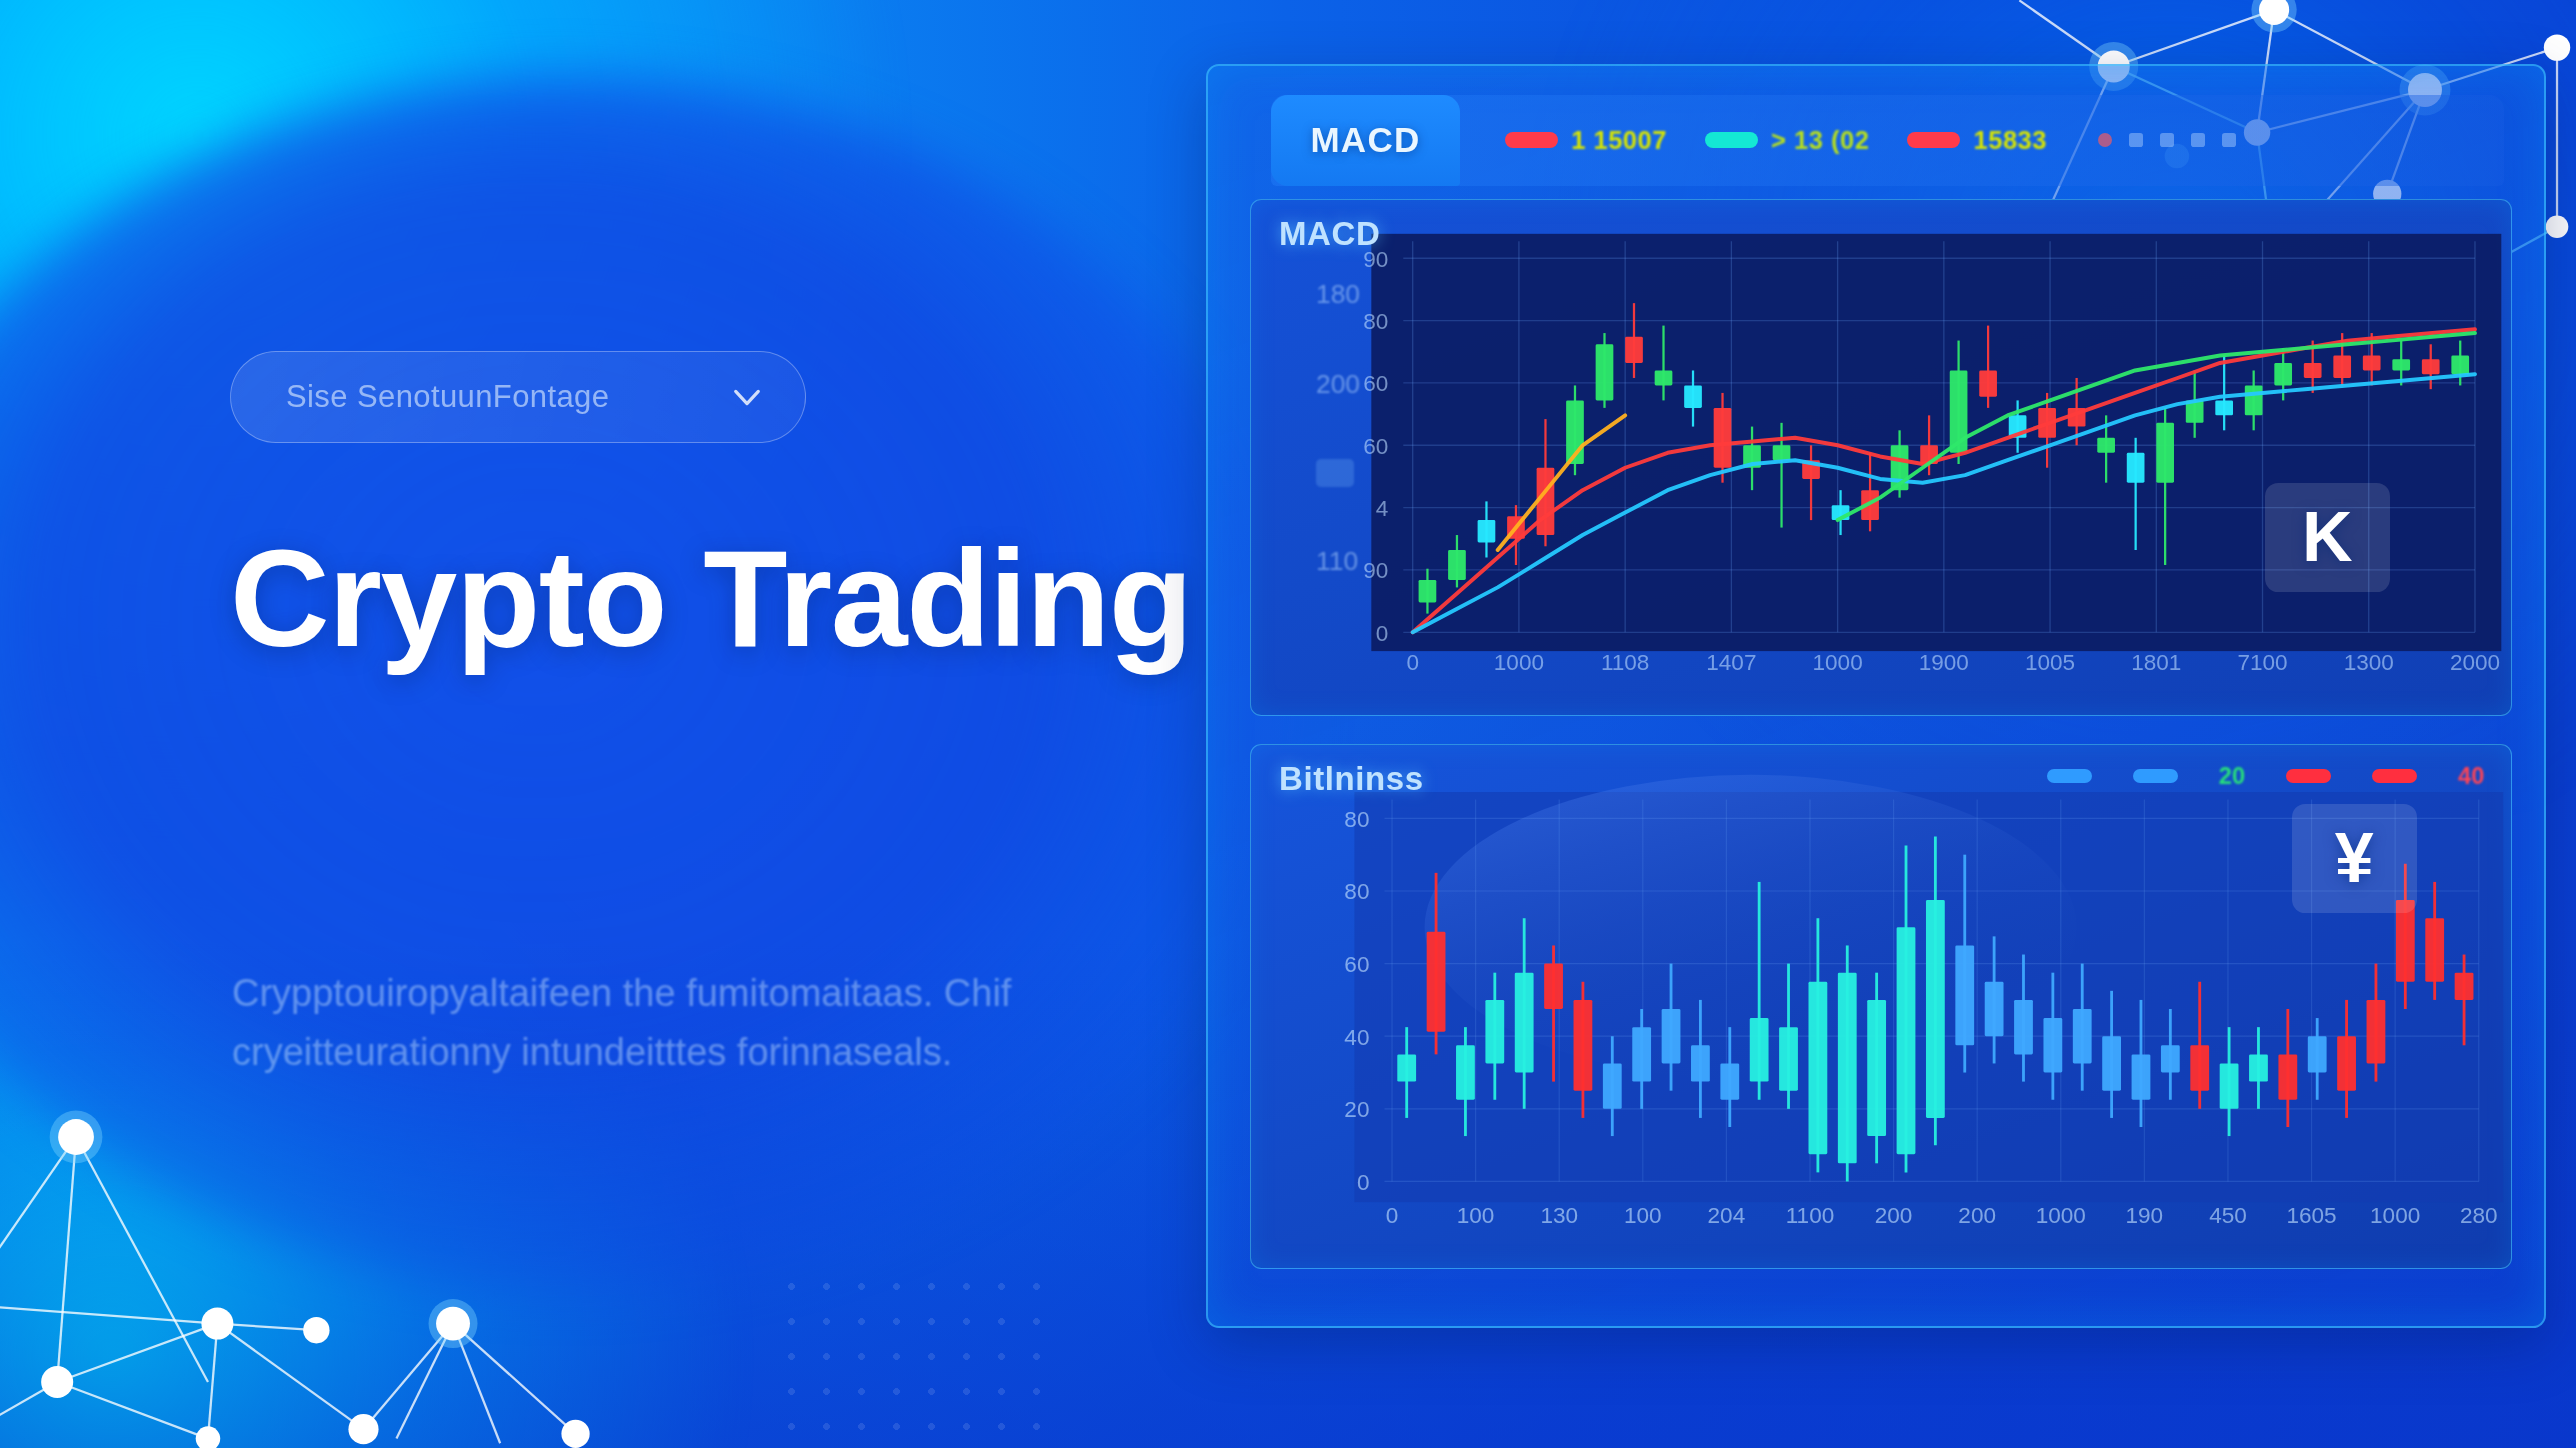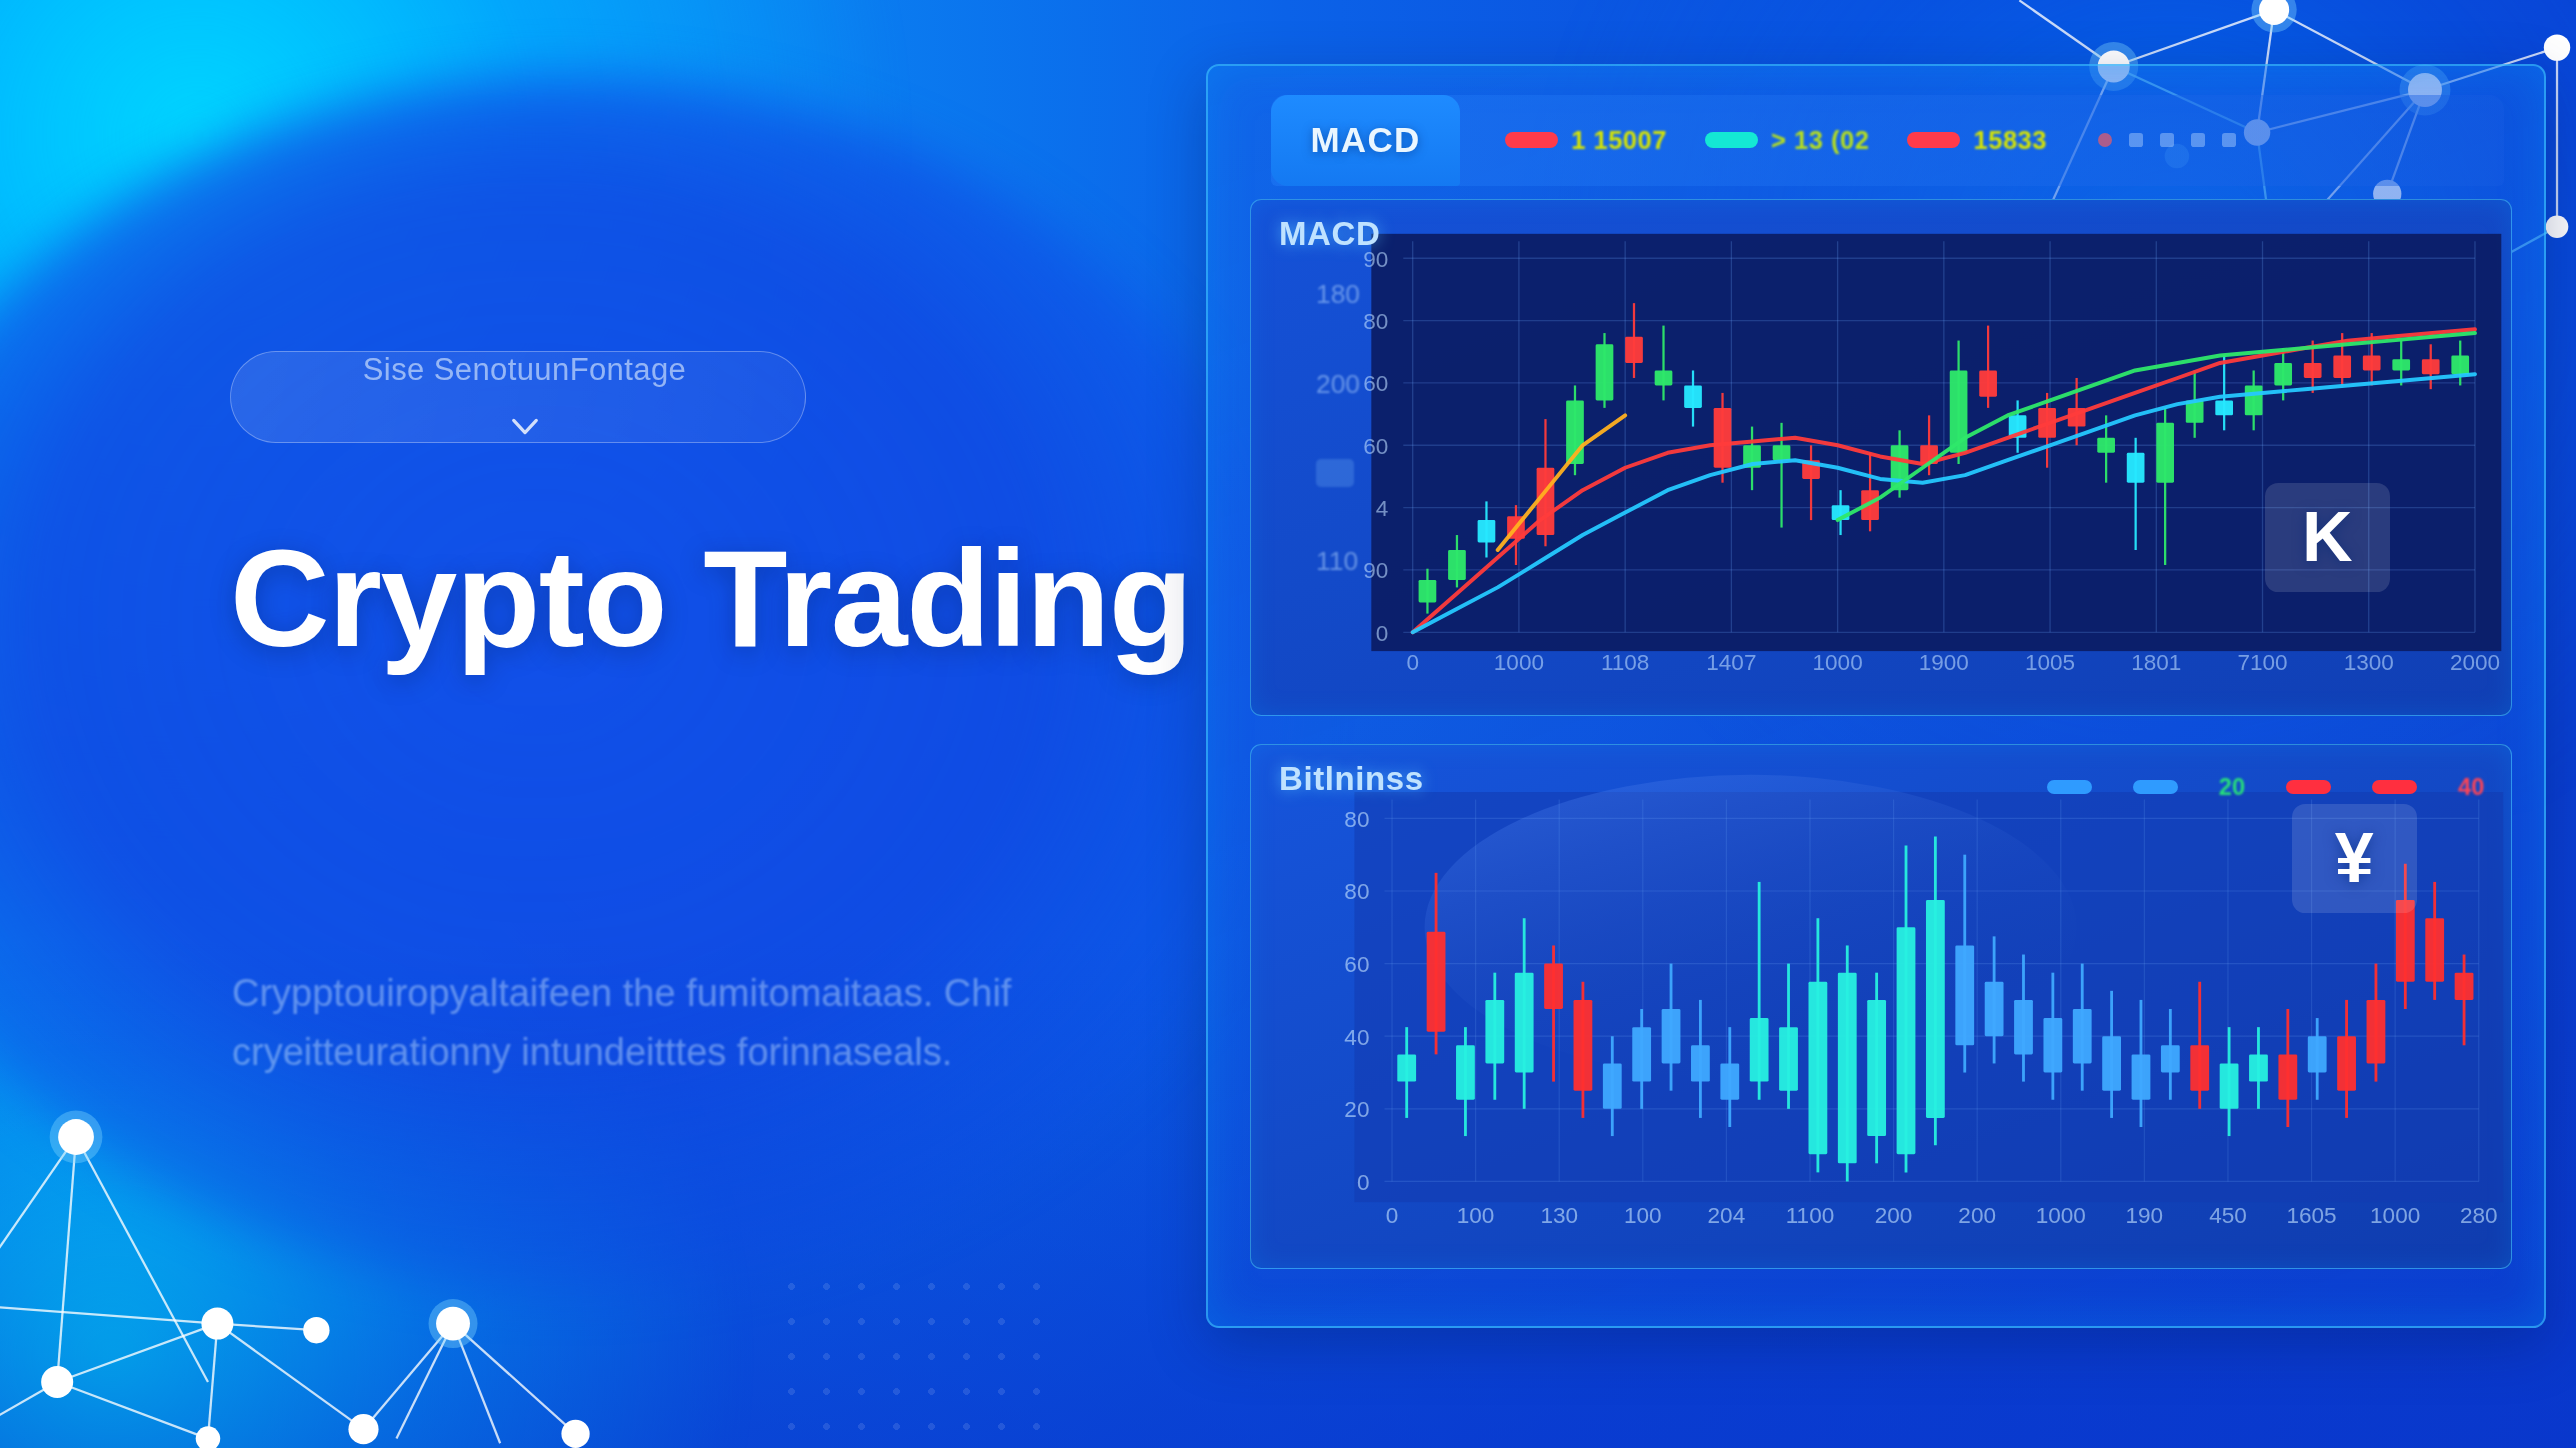--- a/index.html
+++ b/index.html
@@ -67,21 +67,20 @@
   .left-col { position:absolute; left:0; top:0; width:1227px; height:100%; }
 
   .pill {
     position:absolute; left:230px; top:351px;
     width:576px; height:92px;
     border-radius:46px;
     border:1.5px solid rgba(255,255,255,.30);
     background:linear-gradient(100deg, rgba(255,255,255,.11), rgba(255,255,255,.05));
     display:flex; align-items:center; justify-content:space-between;
     padding:0 42px 0 55px;
-    flex-direction:column;
   }
   .pill-label {
     font-size:31px; letter-spacing:0.4px;
     color:rgba(226,240,255,.60);
     filter:blur(0.7px);
     white-space:nowrap;
   }
   .chev { width:32px; height:32px; flex:0 0 auto; }
   .chev svg { display:block; }
 
@@ -151,21 +150,21 @@
   #card-macd { height:517px; background:linear-gradient(160deg,#1552d8,#103fb4); }
   #card-vol  { height:525px; background:linear-gradient(160deg,#1655dc,#0f3cae); }
 
   .card-title {
     position:absolute; left:28px; top:15px;
     font-size:33px; font-weight:bold; letter-spacing:0.6px;
     color:#bfe2ff; text-shadow:0 0 15px rgba(90,200,255,.7);
     filter:blur(0.4px); z-index:6;
   }
   .card-legend {
-    position:absolute; right:26.4px; top:29px; z-index:6;
+    position:absolute; right:26.4px; top:18px; z-index:6;
     display:flex; align-items:center; gap:41px;
   }
   .card-legend .sw { width:45px; height:14px; }
   .card-legend .lv { font-size:23.6px; font-weight:bold; filter:blur(0.8px); }
 
   .sidevals {
     position:absolute; left:21px; top:79px; z-index:5;
     display:flex; flex-direction:column; gap:59px;
     font-size:26.4px; color:rgba(180,215,255,.52); filter:blur(0.8px);margin-left:44px;
   }

